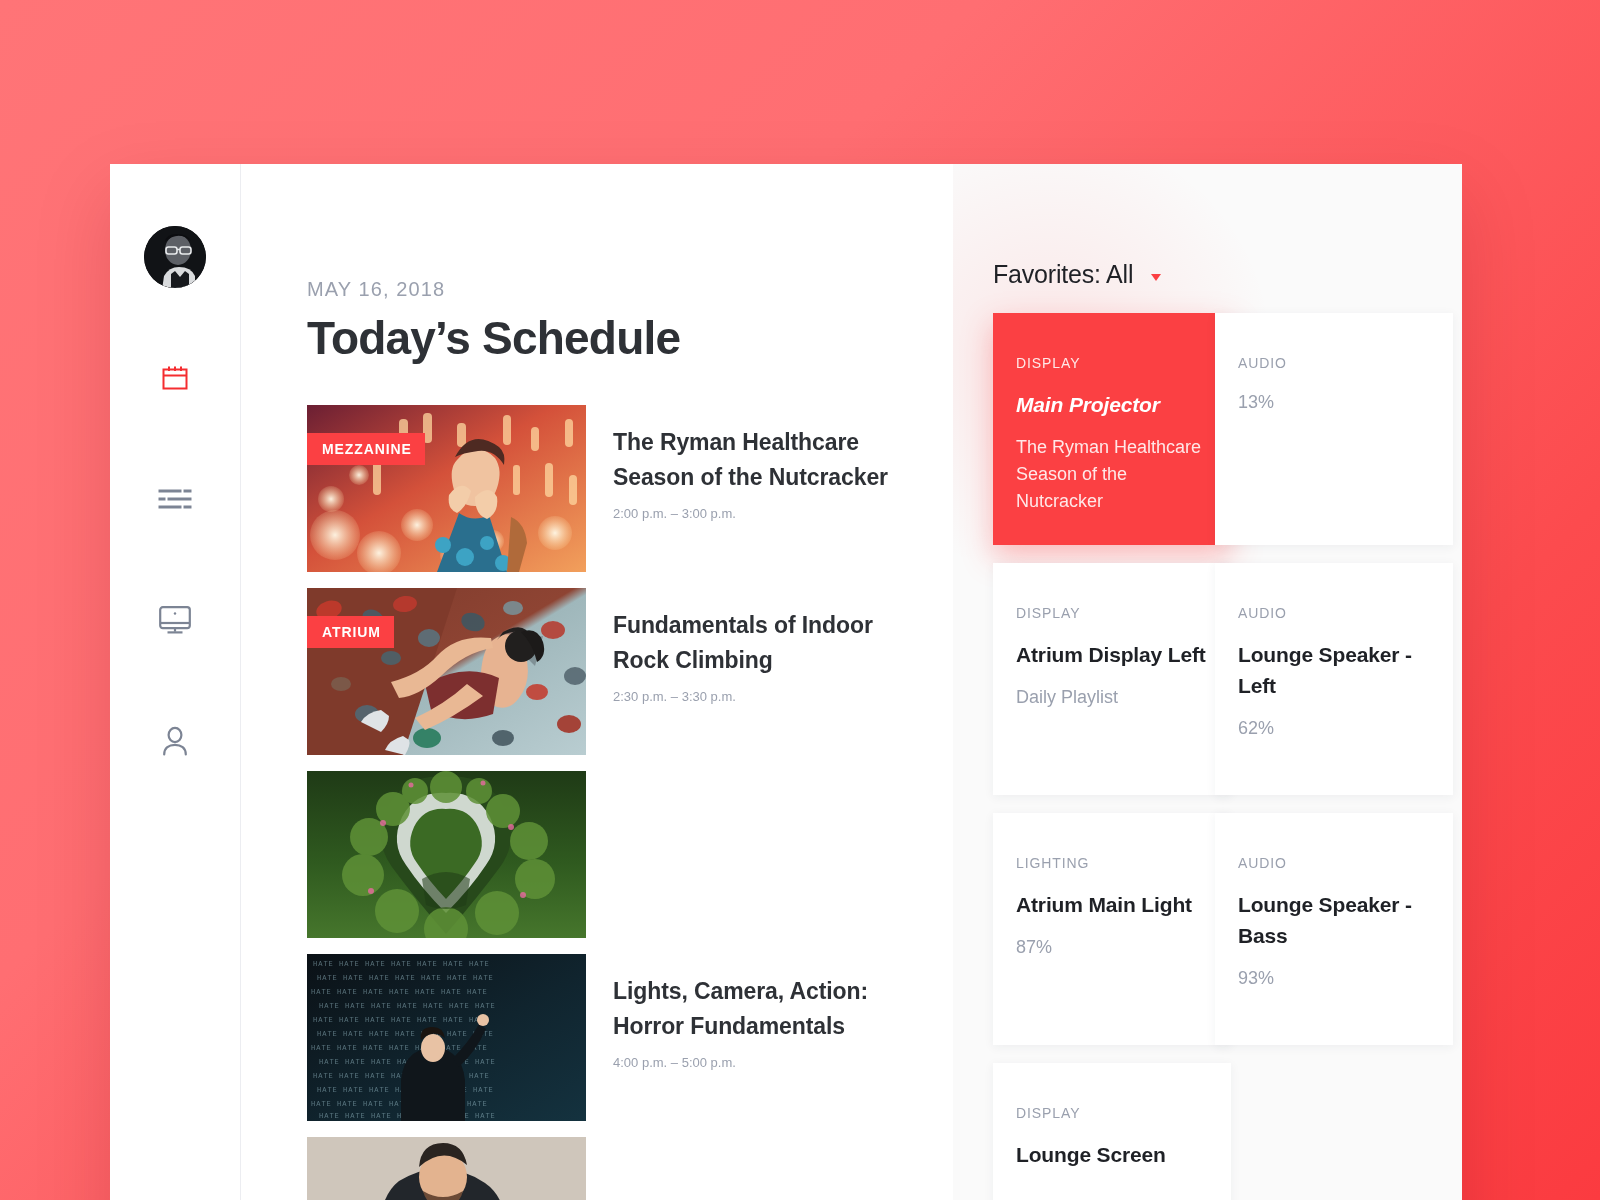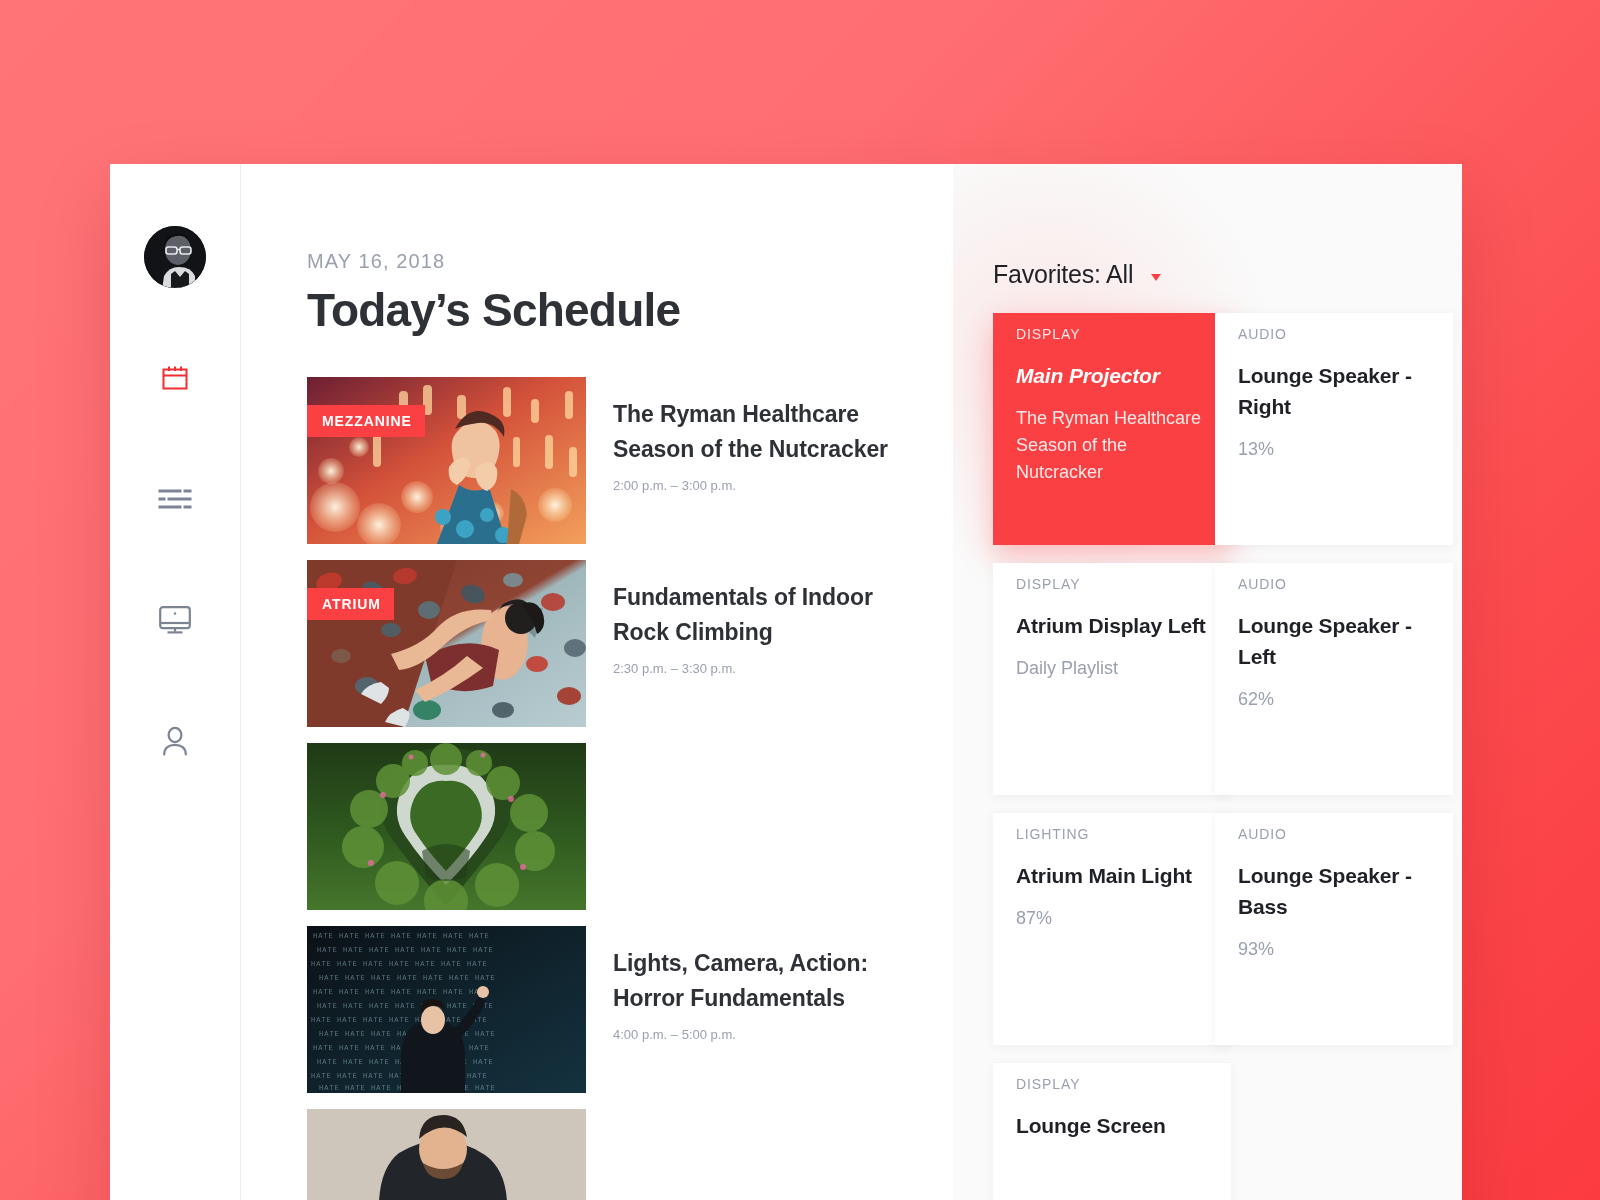--- a/index.html
+++ b/index.html
@@ -80,20 +80,21 @@
     overflow: hidden;
     position: relative;
   }
 
   #schedule-date {
     font-size: 20px;
     letter-spacing: 1.1px;
     color: #9AA0AE;
     font-weight: 400;
     margin-bottom: 12px;
+    margin-top: 28px;
   }
 
   #schedule-title {
     font-size: 46px;
     line-height: 1.12;
     font-weight: 700;
     color: #2E3136;
     letter-spacing: -0.8px;
     margin-bottom: 40px;
   }
@@ -194,21 +195,21 @@
     grid-template-columns: 202px 202px;
     gap: 18px 20px;
     position: relative;
     z-index: 2;
   }
 
   .device-card {
     background: #ffffff;
     width: 238px;
     height: 232px;
-    padding: 13px 23px 0 23px;
+    padding: 42px 23px 0 23px;
     box-shadow: 0 2px 10px rgba(40,44,60,0.06);
     cursor: pointer;
   }
 
   .device-card.active {
     background: #FB4043;
     box-shadow: 0 12px 28px rgba(251,64,67,0.34);
   }
 
   .device-kind {
@@ -548,21 +549,20 @@
     <div id="device-grid">
 
       <div class="device-card active">
         <div class="device-kind">DISPLAY</div>
         <div class="device-name">Main Projector</div>
         <div class="device-status">The Ryman Healthcare Season of the Nutcracker</div>
       </div>
 
       <div class="device-card">
         <div class="device-kind">AUDIO</div>
-        <div class="device-name">Lounge Speaker - Right</div>
         <div class="device-status">13%</div>
       </div>
 
       <div class="device-card">
         <div class="device-kind">DISPLAY</div>
         <div class="device-name">Atrium Display Left</div>
         <div class="device-status">Daily Playlist</div>
       </div>
 
       <div class="device-card">

